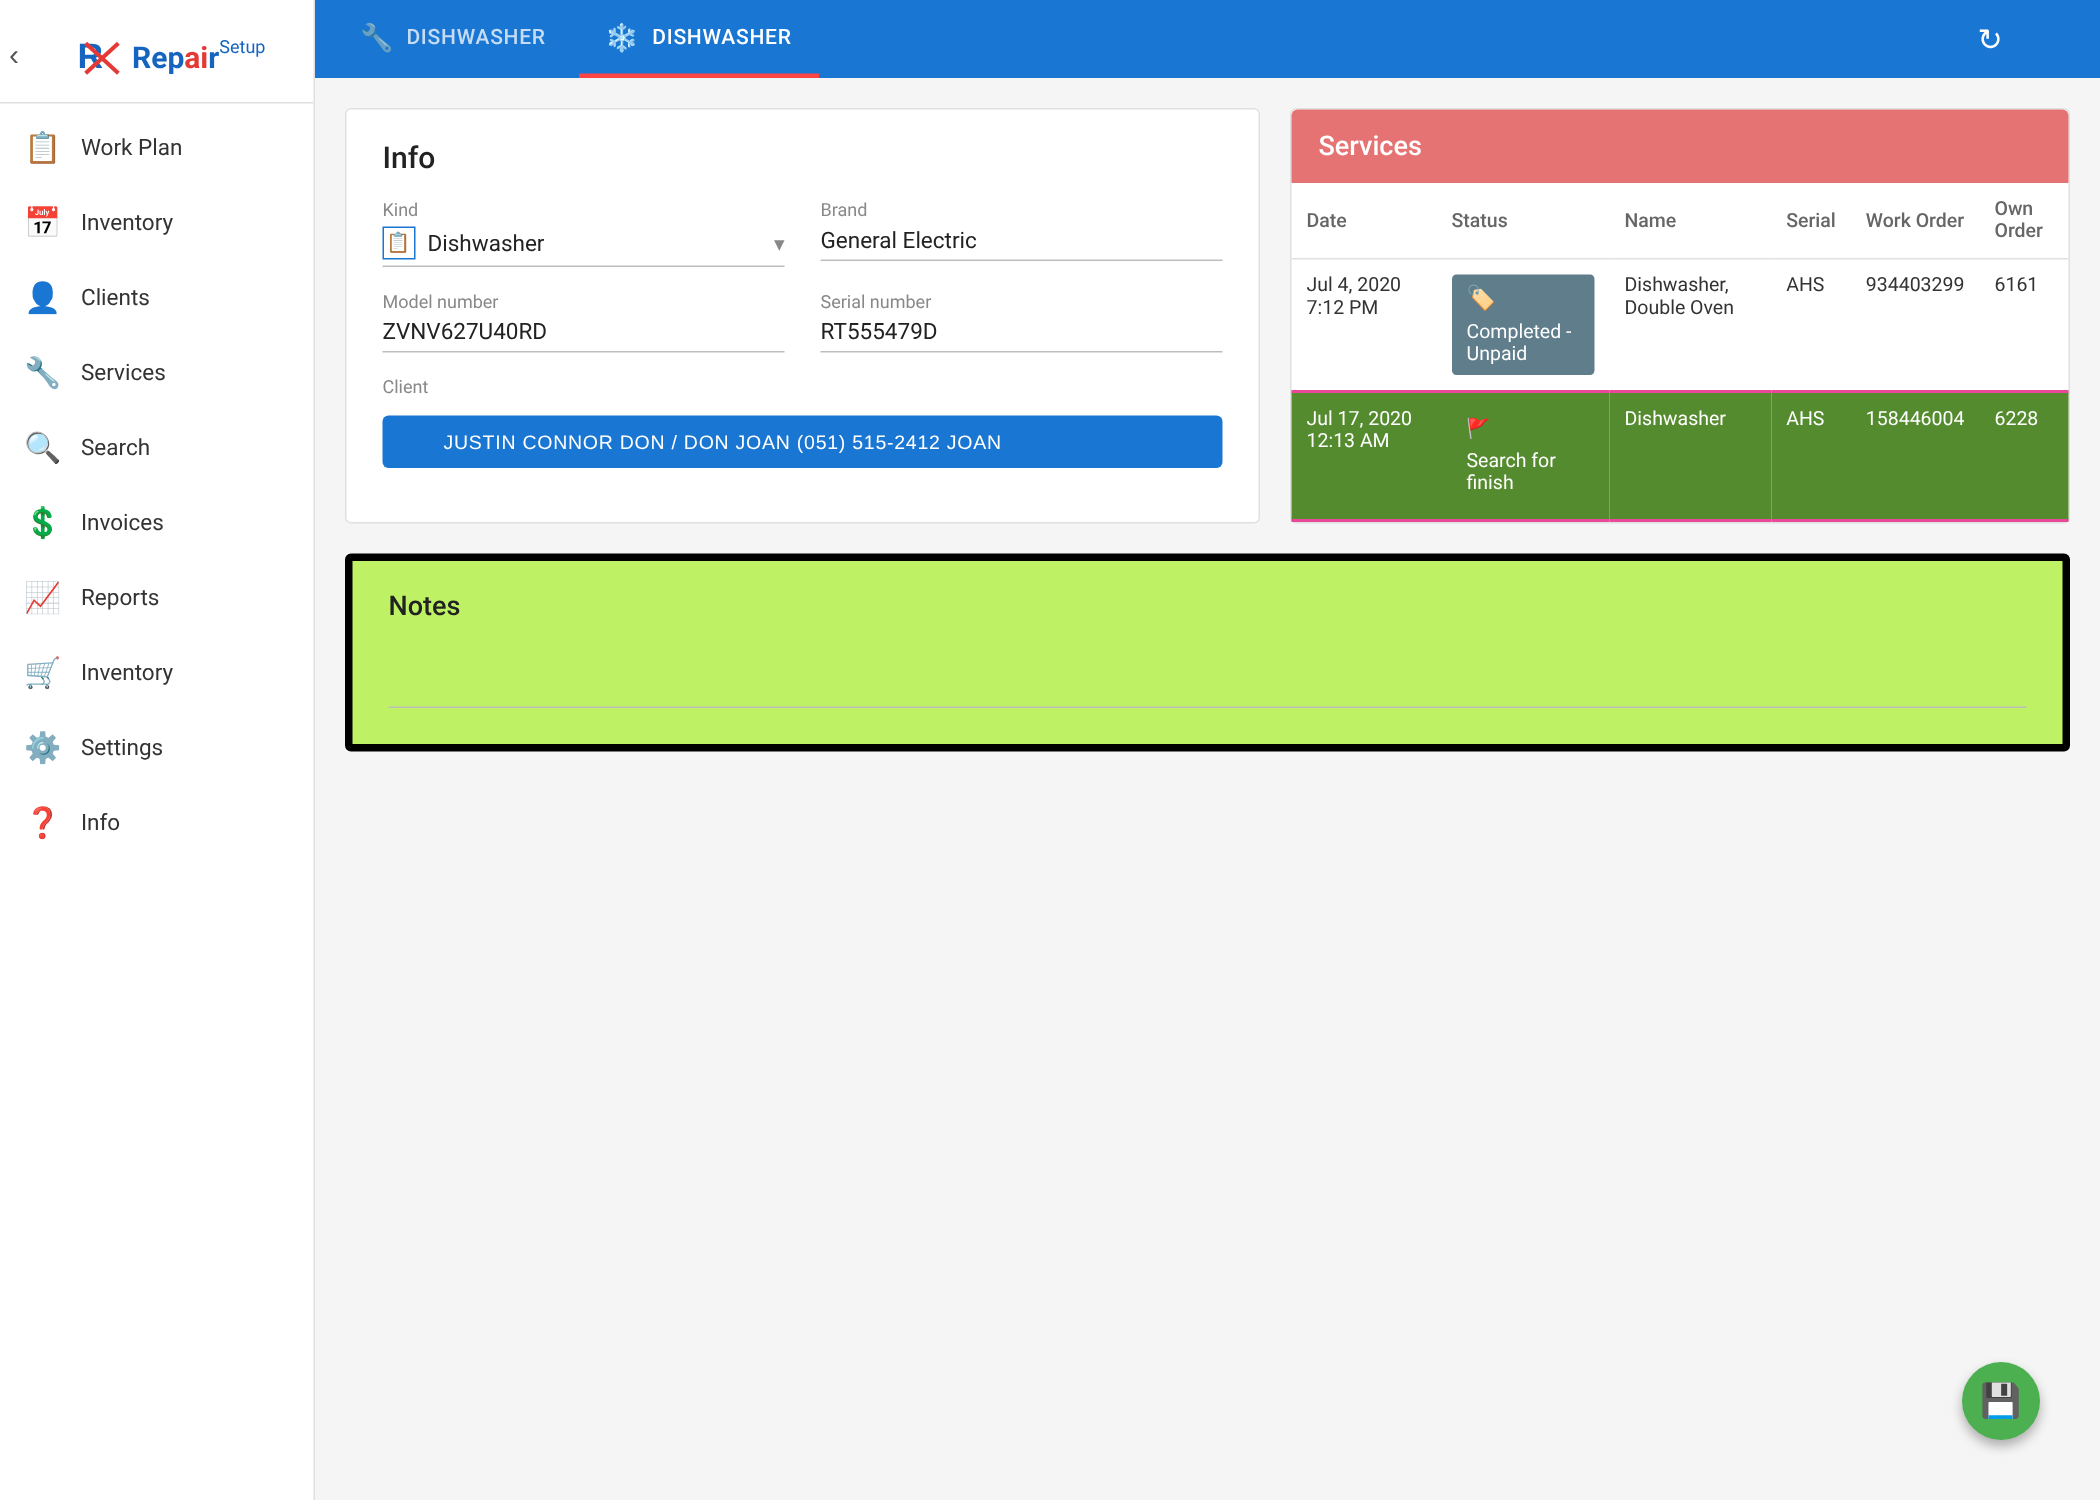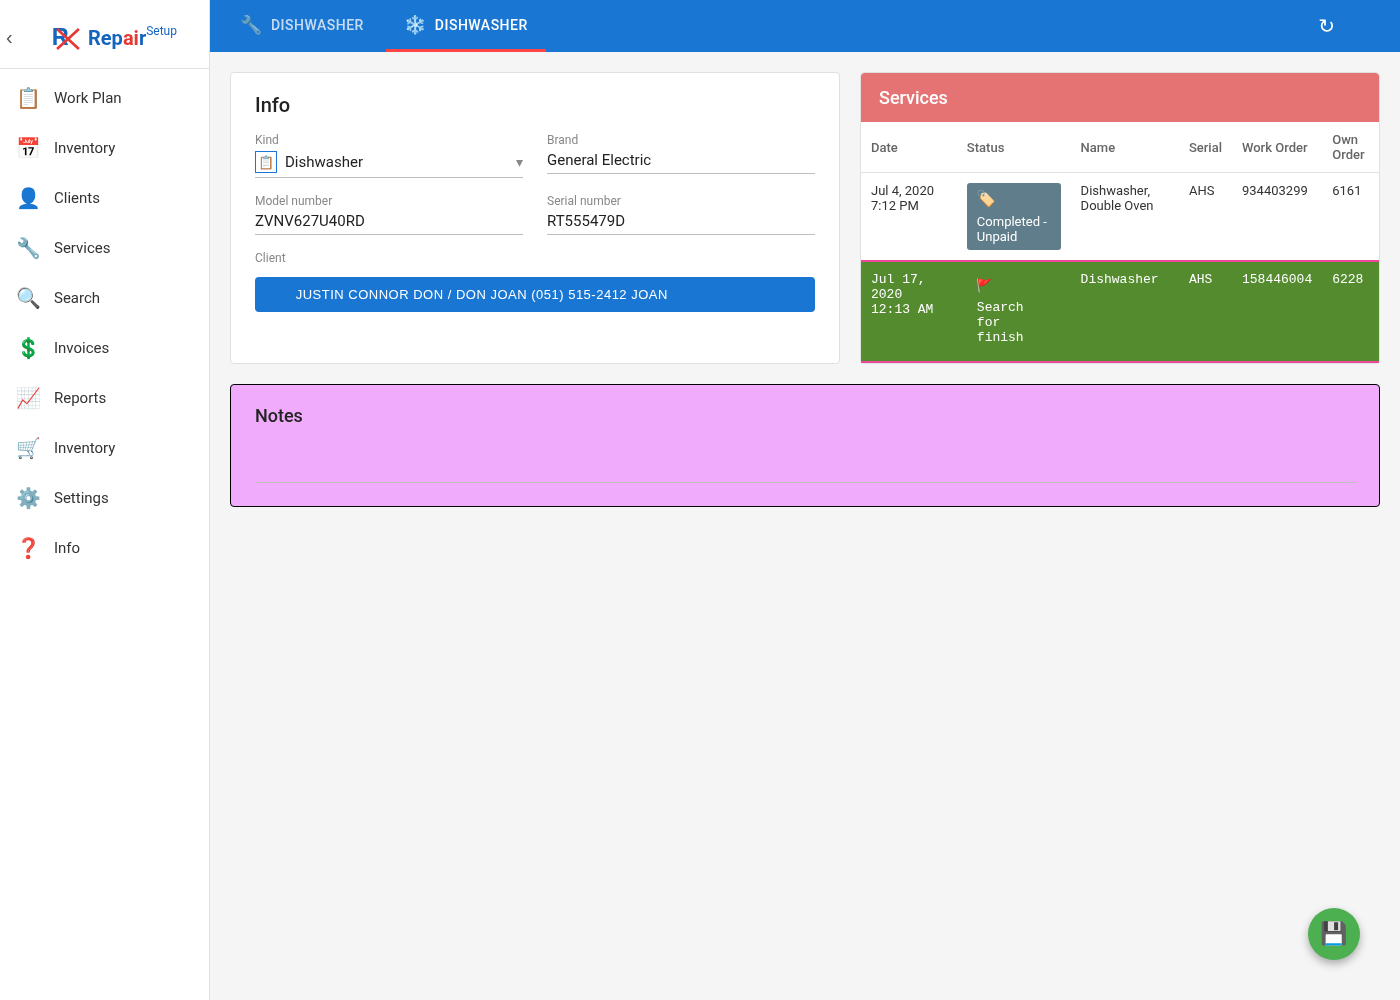--- a/index.html
+++ b/index.html
@@ -223,22 +223,22 @@
       font-size: 13px;
       display: inline-flex;
       align-items: flex-start;
       gap: 6px;
       flex-direction: column;
     }
     .date-cell { color: #333; font-size: 13px; min-width: 80px; }
 
     
     .notes-card {
-      background: #f0abfc;
-      border: 1px solid #000000;
+      background: #bef264;
+      border: 5px solid #000000;
       border-radius: 4px;
       padding: 20px 24px;
       margin-top: 20px;
     }
     .notes-title {
       font-size: 18px;
       font-weight: 500;
       color: #222;
       margin-bottom: 12px;
     }
@@ -426,21 +426,21 @@
                 <div class="status-completed">
                   <span style="font-size:16px;">🏷️</span>
                   <span>Completed - Unpaid</span>
                 </div>
               </td>
               <td>Dishwasher, Double Oven</td>
               <td>AHS</td>
               <td>934403299</td>
               <td>6161</td>
             </tr>
-            <tr style="background:#558b2f;font-family:Liberation Mono, monospace;">
+            <tr style="background:#558b2f;">
               <td class="date-cell" style="color:#fff;">Jul 17, 2020 12:13 AM</td>
               <td>
                 <div class="status-waiting">
                   <span>🚩</span>
                   <span>Search for finish</span>
                 </div>
               </td>
               <td style="color:#fff;">Dishwasher</td>
               <td style="color:#fff;">AHS</td>
               <td style="color:#fff;">158446004</td>

